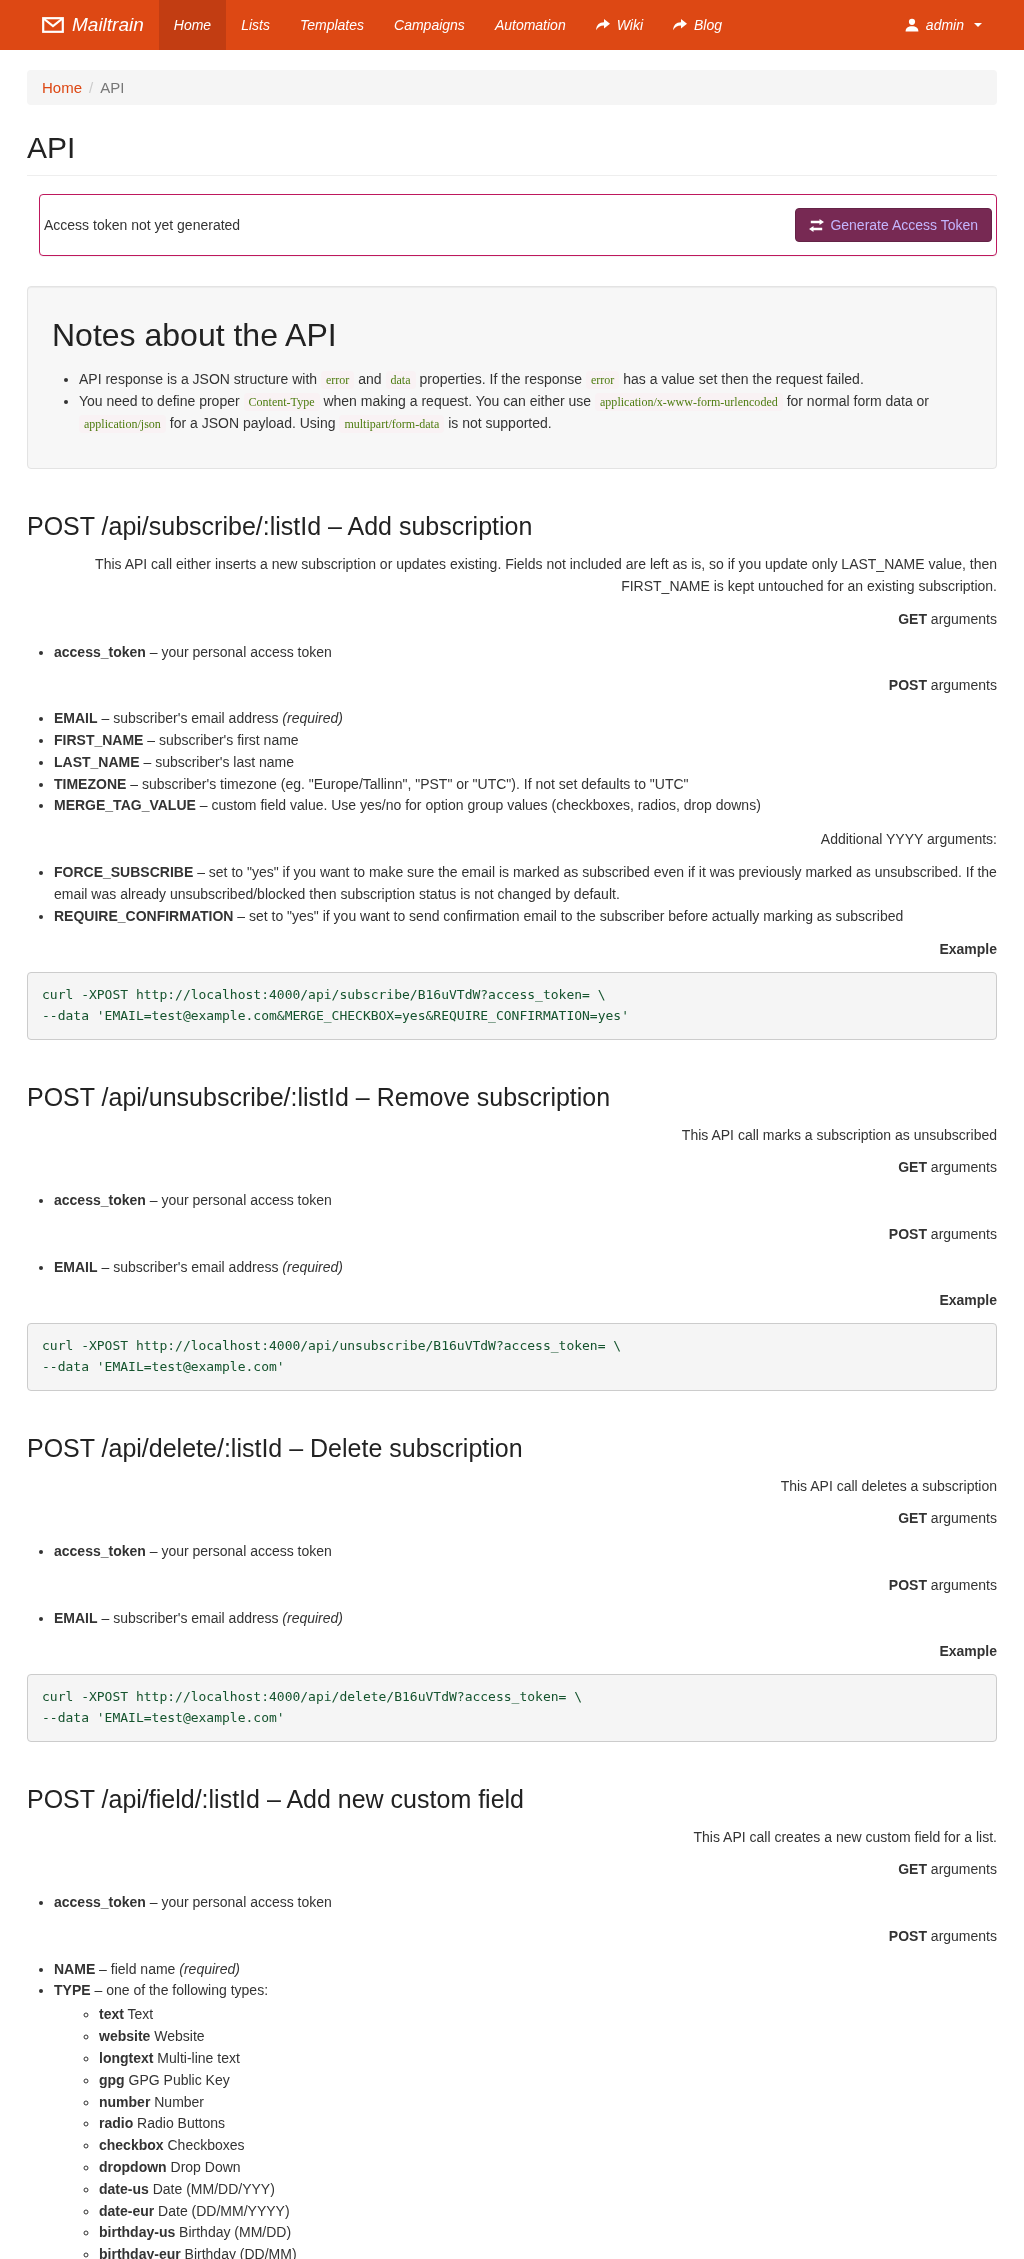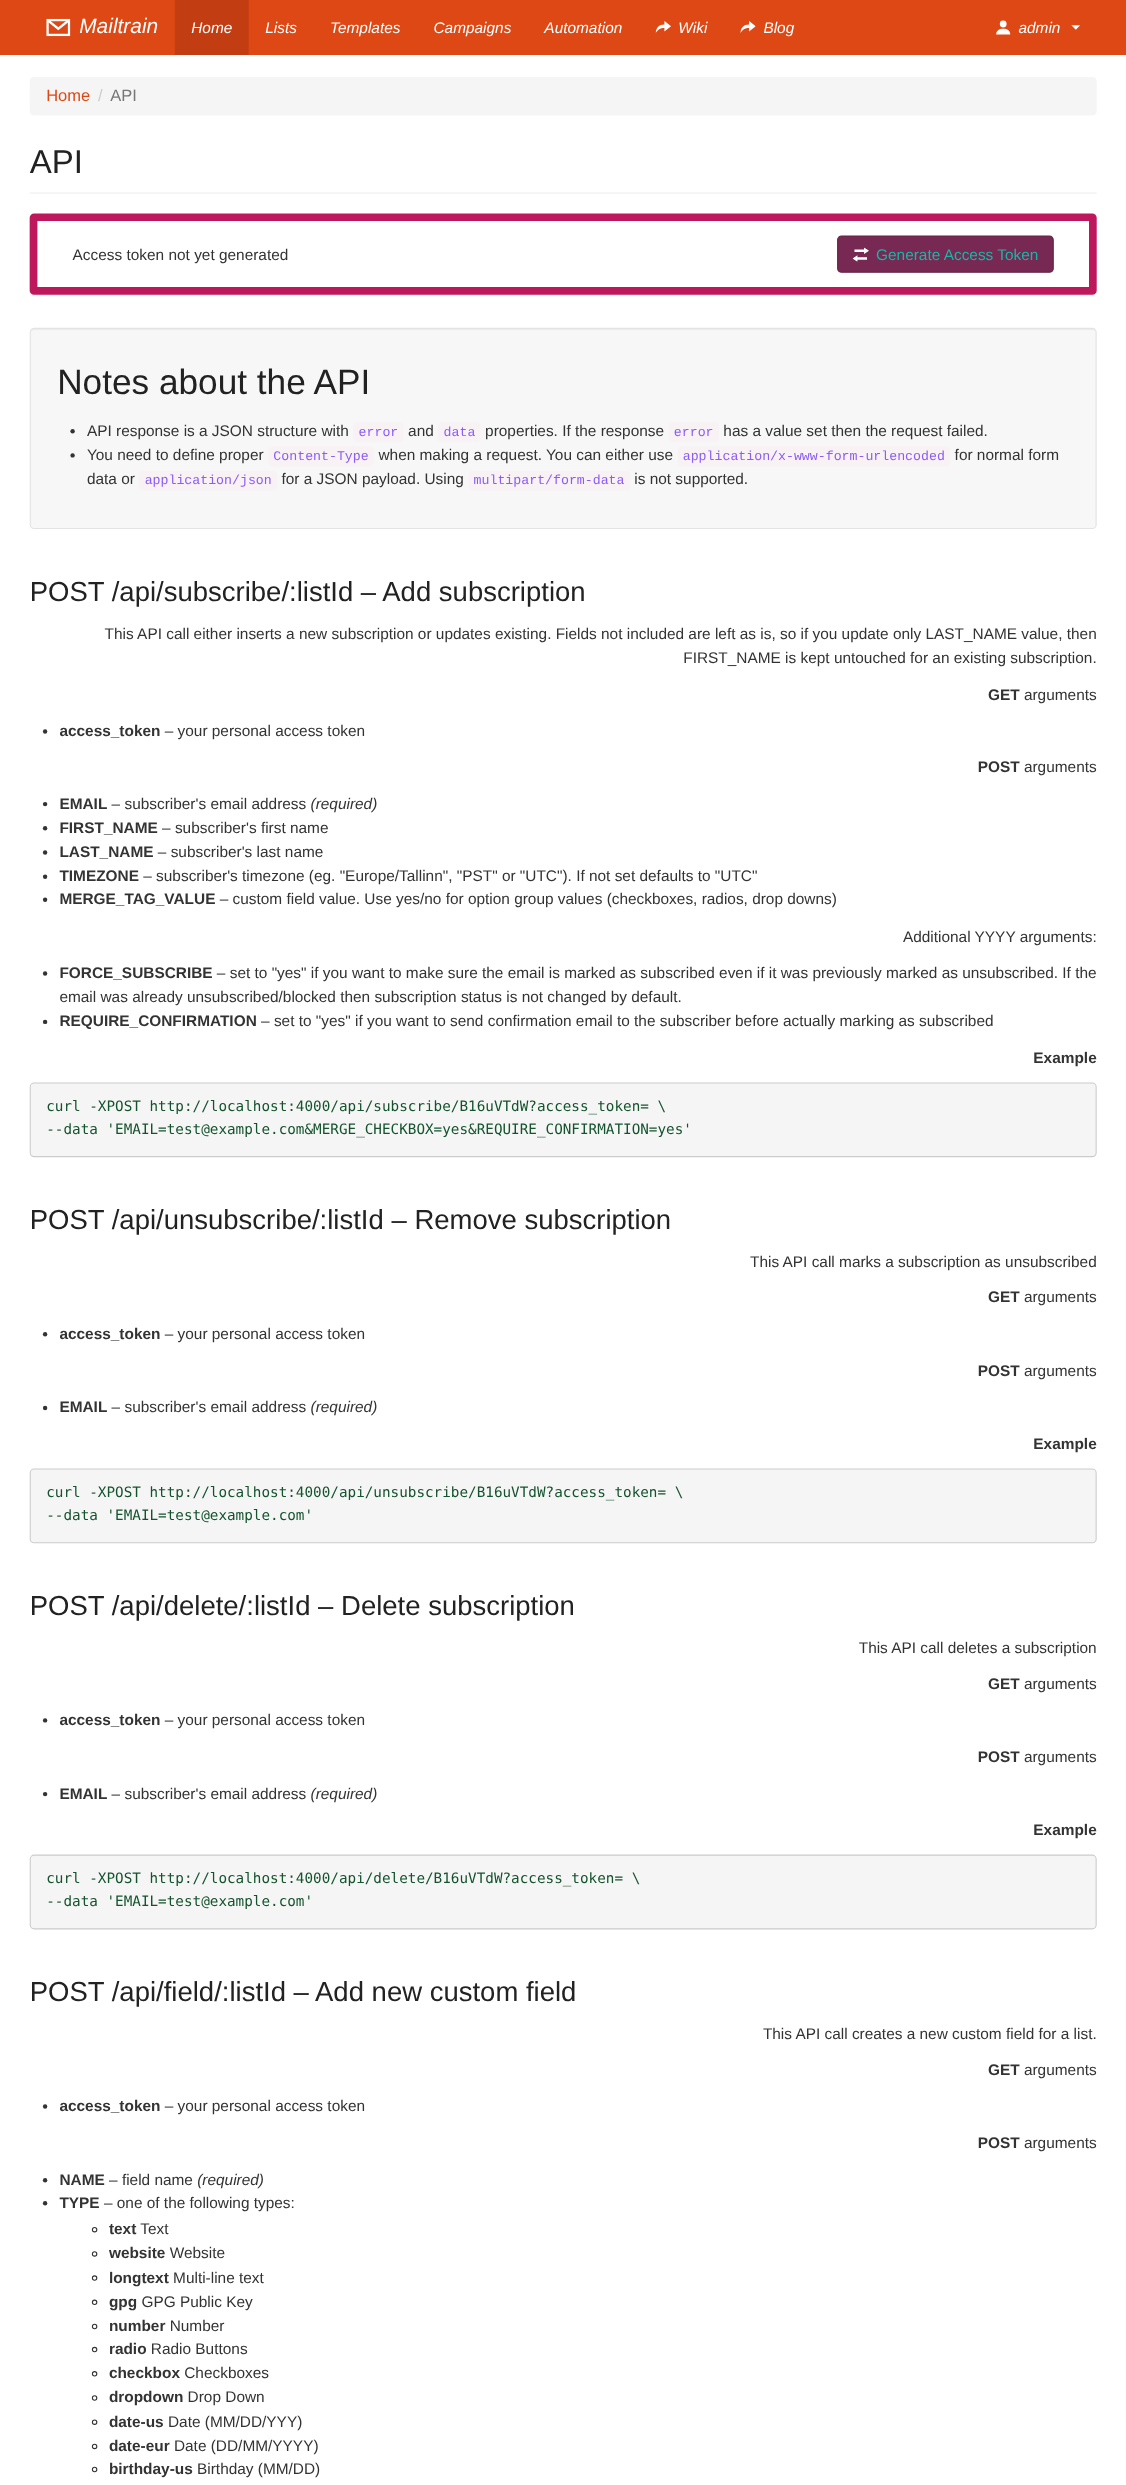--- a/index.html
+++ b/index.html
@@ -21,37 +21,37 @@
   .breadcrumb { background: #f5f5f5; border-radius: 4px; padding: 9px 15px; margin: 20px 0; font-size: 15px; }
   .breadcrumb a { color: #dd4814; }
   .breadcrumb .sep { color: #ccc; margin: 0 7px; }
   .breadcrumb .current { color: #777; }
 
   
   .page-header { margin: 26px 0 18px; padding-bottom: 10px; border-bottom: 1px solid #eee; }
   .page-header h1 { margin: 0; font-size: 30px; font-weight: 500; color: #222; }
 
   
-  .panel { border: 7px solid #be185d; border-radius: 4px; box-shadow: 0 1px 1px rgba(0,0,0,.05); padding: 13px 32px; display: flex; align-items: center; justify-content: space-between; margin-bottom: 30px; }
+  .panel { border: 1px solid #be185d; border-radius: 4px; box-shadow: 0 1px 1px rgba(0,0,0,.05); padding: 13px 4px; display: flex; align-items: center; justify-content: space-between; margin-bottom: 30px; margin-left: 12px; }
   .panel-text { font-size: 14px; }
-  .btn-token { background: #772953; border: 1px solid #642346; color: #14b8a6; border-radius: 4px; padding: 8px 13px; font-size: 14px; font-weight: 500; display: inline-flex; align-items: center; gap: 6px; cursor: pointer; font-family: "Liberation Sans", sans-serif; }
+  .btn-token { background: #772953; border: 1px solid #642346; color: #c4b5fd; border-radius: 4px; padding: 8px 13px; font-size: 14px; font-weight: 500; display: inline-flex; align-items: center; gap: 6px; cursor: pointer; font-family: "Liberation Sans", sans-serif; }
 
   
   .well { background: #f7f7f7; border: 1px solid #e3e3e3; border-radius: 4px; box-shadow: inset 0 1px 1px rgba(0,0,0,.05); padding: 20px 24px 22px; margin-bottom: 28px; }
   .well h3 { margin: 10px 0 15px; font-size: 32px; font-weight: 500; color: #222; }
 
   
   .section-title { font-size: 25px; font-weight: 500; color: #222; margin: 43px 0 13px; }
   p { margin: 0 0 11px; line-height: 1.55; text-align: right; }
   ul { margin: 2px 0 12px; padding-left: 27px; }
   li { line-height: 1.56; }
   ul ul { list-style: circle; margin: 2px 0 2px; padding-left: 45px; }
   strong { font-weight: 700; }
   em { font-style: italic; }
-  code { font-family: Liberation Mono, monospace; font-size: 86%; color: #8b5cf6; background: #f9f2f4; padding: 2px 5px; border-radius: 4px; }
+  code { font-family: Liberation Serif, serif; font-size: 86%; color: #4d7c0f; background: #f9f2f4; padding: 2px 5px; border-radius: 4px; }
   pre { background: #f5f5f5; border: 1px solid #ccc; border-radius: 4px; padding: 12px 14px; margin: 4px 0 14px; font-family: "DejaVu Sans Mono", monospace; font-size: 13px; line-height: 1.6; color: #14532d; white-space: pre; overflow: hidden; }
 </style>
 </head>
 <body>
 
 <nav class="navbar">
   <div class="nav-inner">
     <a class="brand">
       <span style="display:inline-flex;">
         <svg width="22" height="16" viewBox="0 0 22 16">

